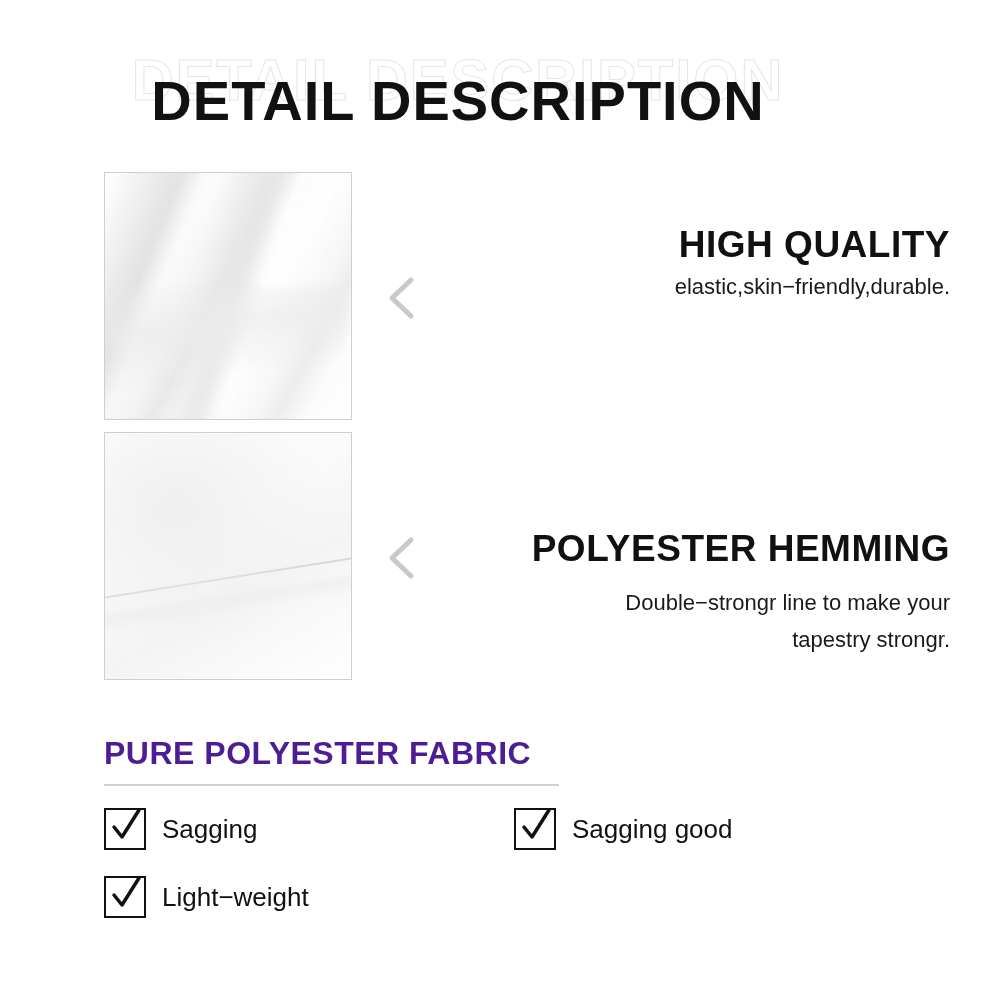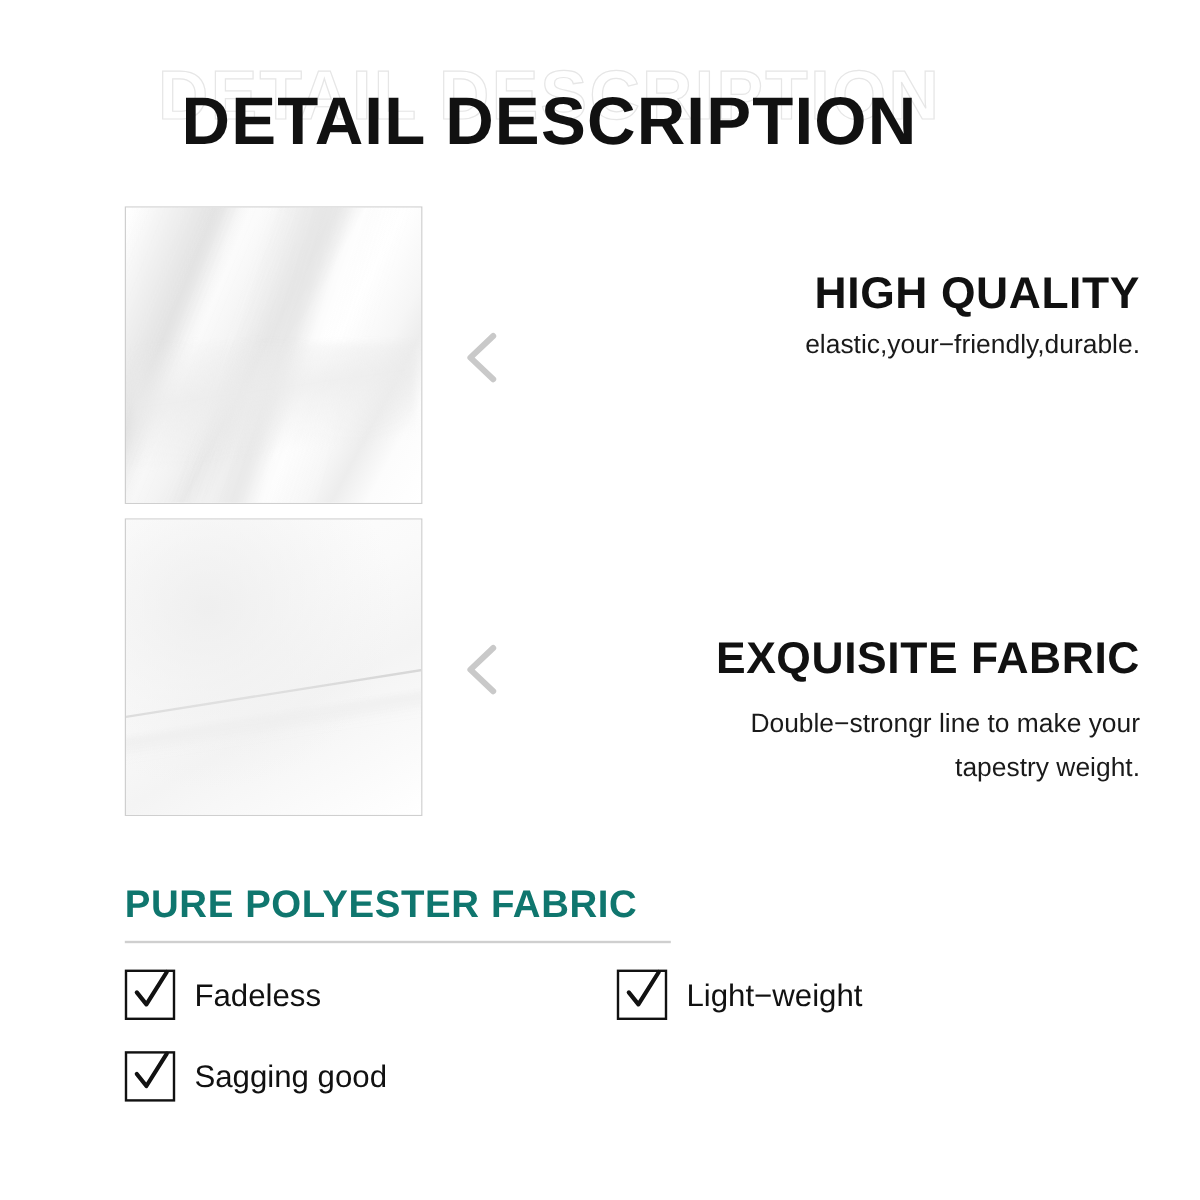--- a/index.html
+++ b/index.html
@@ -178,21 +178,21 @@
   .bottom {
     position: absolute;
     left: 104px;
     top: 735px;
     width: 800px;
   }
   .bottom-title {
     font-size: 32px;
     font-weight: 600;
     letter-spacing: 0.5px;
-    color: #0f766e;
+    color: #4c1d95;
     margin: 0 0 12px 0;
   }
   .bottom-rule {
     width: 455px;
     height: 2px;
     background: #cfcfcf;
     margin-bottom: 22px;
   }
   .check-grid {
     display: grid;
@@ -236,69 +236,69 @@
     <div class="fabric-a"></div>
     <div class="fabric-a-extra"></div>
   </div>
   <div class="arrow">
     <svg width="34" height="44" viewBox="0 0 34 44" aria-hidden="true">
       <polyline points="26,4 7,22 26,40" fill="none" stroke="#c9c9c9" stroke-width="5" stroke-linecap="round" stroke-linejoin="round"></polyline>
     </svg>
   </div>
   <div class="feature-text f1-text">
     <h2 class="feature-heading">HIGH QUALITY</h2>
-    <p class="feature-body" style="margin-top:4px">elastic,your−friendly,durable.</p>
+    <p class="feature-body" style="margin-top:4px">elastic,skin−friendly,durable.</p>
   </div>
 </div>
 
 <div class="feature feature-2">
   <div class="photo">
     <div class="fabric-b"></div>
     <div class="fabric-b-extra"></div>
   </div>
   <div class="arrow">
     <svg width="34" height="44" viewBox="0 0 34 44" aria-hidden="true">
       <polyline points="26,4 7,22 26,40" fill="none" stroke="#c9c9c9" stroke-width="5" stroke-linecap="round" stroke-linejoin="round"></polyline>
     </svg>
   </div>
   <div class="feature-text f2-text">
-    <h2 class="feature-heading">EXQUISITE FABRIC</h2>
+    <h2 class="feature-heading">POLYESTER HEMMING</h2>
     <p class="feature-body">Double−strongr line to make your</p>
-    <p class="feature-body" style="margin-top:4px">tapestry weight.</p>
+    <p class="feature-body" style="margin-top:4px">tapestry strongr.</p>
   </div>
 </div>
 
 <div class="bottom">
   <h3 class="bottom-title">PURE POLYESTER FABRIC</h3>
   <div class="bottom-rule"></div>
 
   <div class="check-grid">
 
     <div class="check-item">
       <span class="checkbox">
         <svg width="36" height="42" viewBox="0 0 36 42" aria-hidden="true">
           <polyline points="6,20 14,30 31,3" fill="none" stroke="#111111" stroke-width="3.5" stroke-linecap="round" stroke-linejoin="round"></polyline>
         </svg>
       </span>
-      <span class="check-label">Fadeless</span>
+      <span class="check-label">Sagging</span>
+    </div>
+
+    <div class="check-item">
+      <span class="checkbox">
+        <svg width="36" height="42" viewBox="0 0 36 42" aria-hidden="true">
+          <polyline points="6,20 14,30 31,3" fill="none" stroke="#111111" stroke-width="3.5" stroke-linecap="round" stroke-linejoin="round"></polyline>
+        </svg>
+      </span>
+      <span class="check-label">Sagging good</span>
     </div>
 
     <div class="check-item">
       <span class="checkbox">
         <svg width="36" height="42" viewBox="0 0 36 42" aria-hidden="true">
           <polyline points="6,20 14,30 31,3" fill="none" stroke="#111111" stroke-width="3.5" stroke-linecap="round" stroke-linejoin="round"></polyline>
         </svg>
       </span>
       <span class="check-label">Light−weight</span>
     </div>
 
-    <div class="check-item">
-      <span class="checkbox">
-        <svg width="36" height="42" viewBox="0 0 36 42" aria-hidden="true">
-          <polyline points="6,20 14,30 31,3" fill="none" stroke="#111111" stroke-width="3.5" stroke-linecap="round" stroke-linejoin="round"></polyline>
-        </svg>
-      </span>
-      <span class="check-label">Sagging good</span>
-    </div>
-
 
   </div>
 </div>
 
 </body></html>

